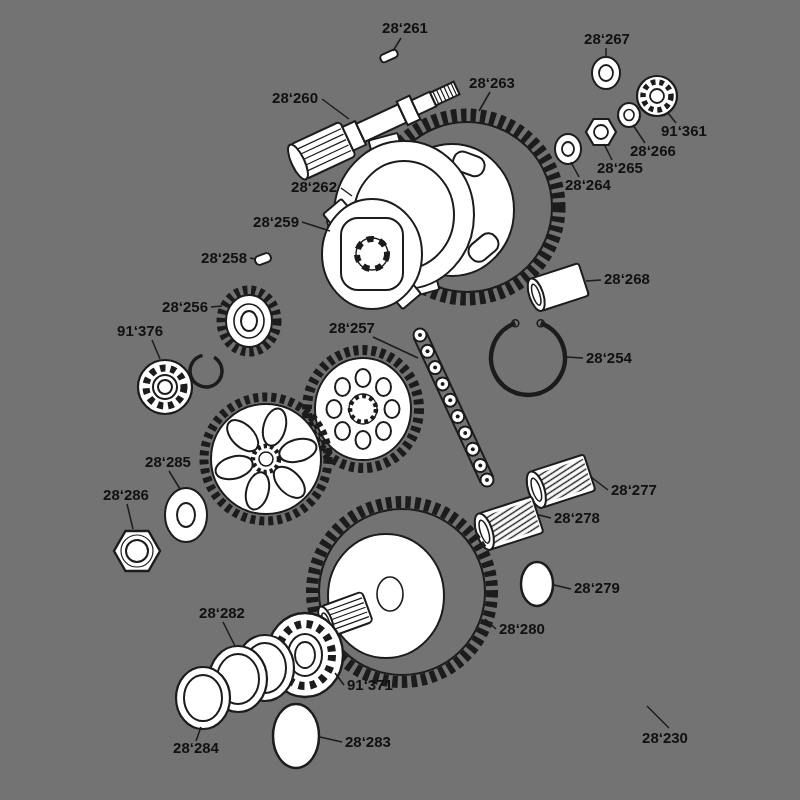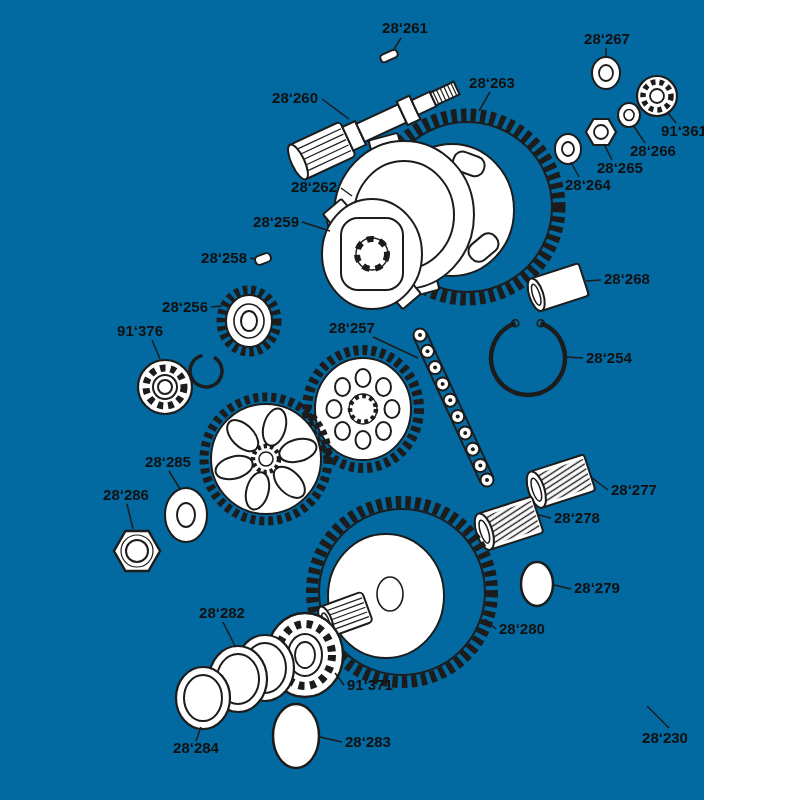--- a/index.html
+++ b/index.html
@@ -1,16 +1,16 @@
 <!DOCTYPE html>
 <html><head>
 <meta charset="utf-8">
 <style>
   html,body{margin:0;padding:0;background:#ffffff;}
-  .stage{width:704px;height:800px;background:#0369a1;position:relative;overflow:hidden;text-align:right;}
+  .stage{width:800px;height:800px;background:#737373;position:relative;overflow:hidden;text-align:right;}
   .lbl{font-family:"Liberation Sans",sans-serif;font-size:15px;font-weight:bold;fill:#111111;}
   .part{fill:#ffffff;stroke:#1c1c1c;stroke-width:2;}
   .rim{fill:none;stroke:#1c1c1c;stroke-width:2;}
   .hole{fill:#ffffff;stroke:#1c1c1c;stroke-width:2;}
   .teeth{fill:none;stroke:#1c1c1c;}
   .detail{stroke:#1c1c1c;stroke-width:1.2;fill:none;}
   .leader{stroke:#1c1c1c;stroke-width:1.5;fill:none;}
   .oring{fill:#ffffff;stroke:#1c1c1c;stroke-width:2.5;}
   .dot{fill:#1c1c1c;stroke:none;}
 </style>

